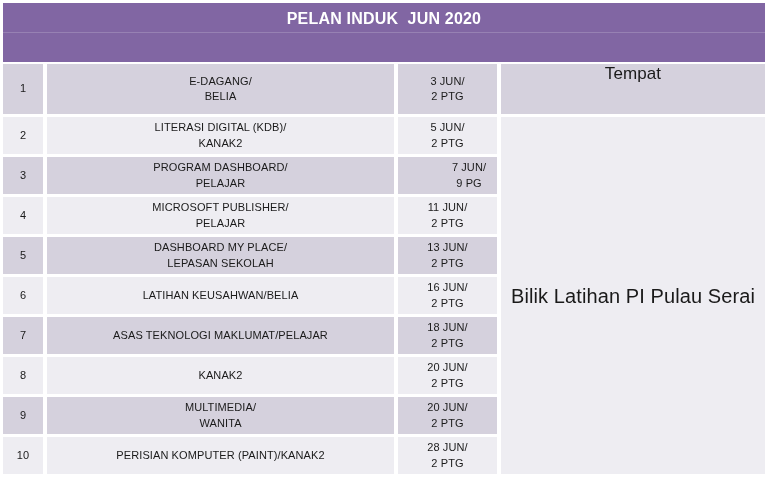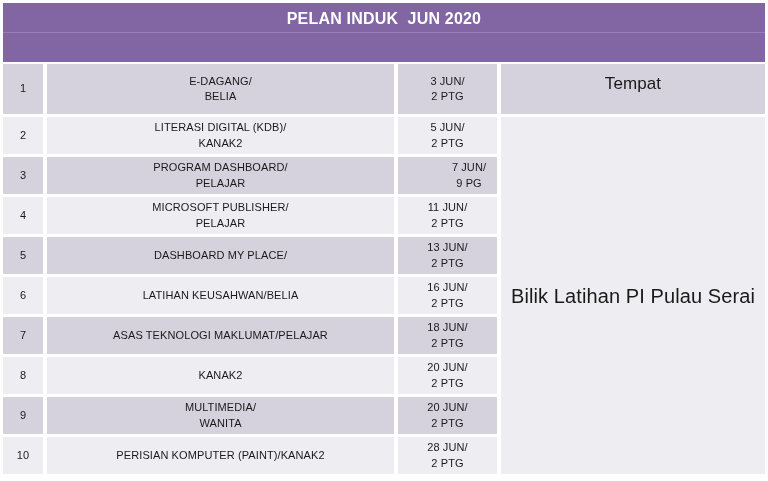--- a/index.html
+++ b/index.html
@@ -62,21 +62,20 @@
   }
   .band-dark  { background: var(--band-dark, #D5D1DD); }
   .band-light { background: var(--band-light, #EEEDF2); }
 
   .tempat-header-cell {
     grid-column: 4;
     grid-row: 1;
     font-size: 17px;
     line-height: 1.2;
     justify-content: flex-start;
-    padding-top: 10px;
   }
   .tempat-merged-cell {
     grid-column: 4;
     grid-row: 2 / span 9;
     font-size: 20px;
   }
 </style>
 </head>
 <body>
 
@@ -136,20 +135,21 @@
       </div>
       <div class="cell band-light" style="grid-area: 4 / 3;">
         <div class="">11 JUN/</div>
         <div class="">2 PTG</div>
       </div>
       <div class="cell band-dark" style="grid-area: 5 / 1;">
         <div class="">5</div>
       </div>
       <div class="cell band-dark" style="grid-area: 5 / 2;">
         <div class="">DASHBOARD MY PLACE/</div>
+        <div class="">LEPASAN SEKOLAH</div>
       </div>
       <div class="cell band-dark" style="grid-area: 5 / 3;">
         <div class="">13 JUN/</div>
         <div class="">2 PTG</div>
       </div>
       <div class="cell band-light" style="grid-area: 6 / 1;">
         <div class="">6</div>
       </div>
       <div class="cell band-light" style="grid-area: 6 / 2; align-items: center;">
         <div class="">LATIHAN KEUSAHWAN/BELIA</div>

